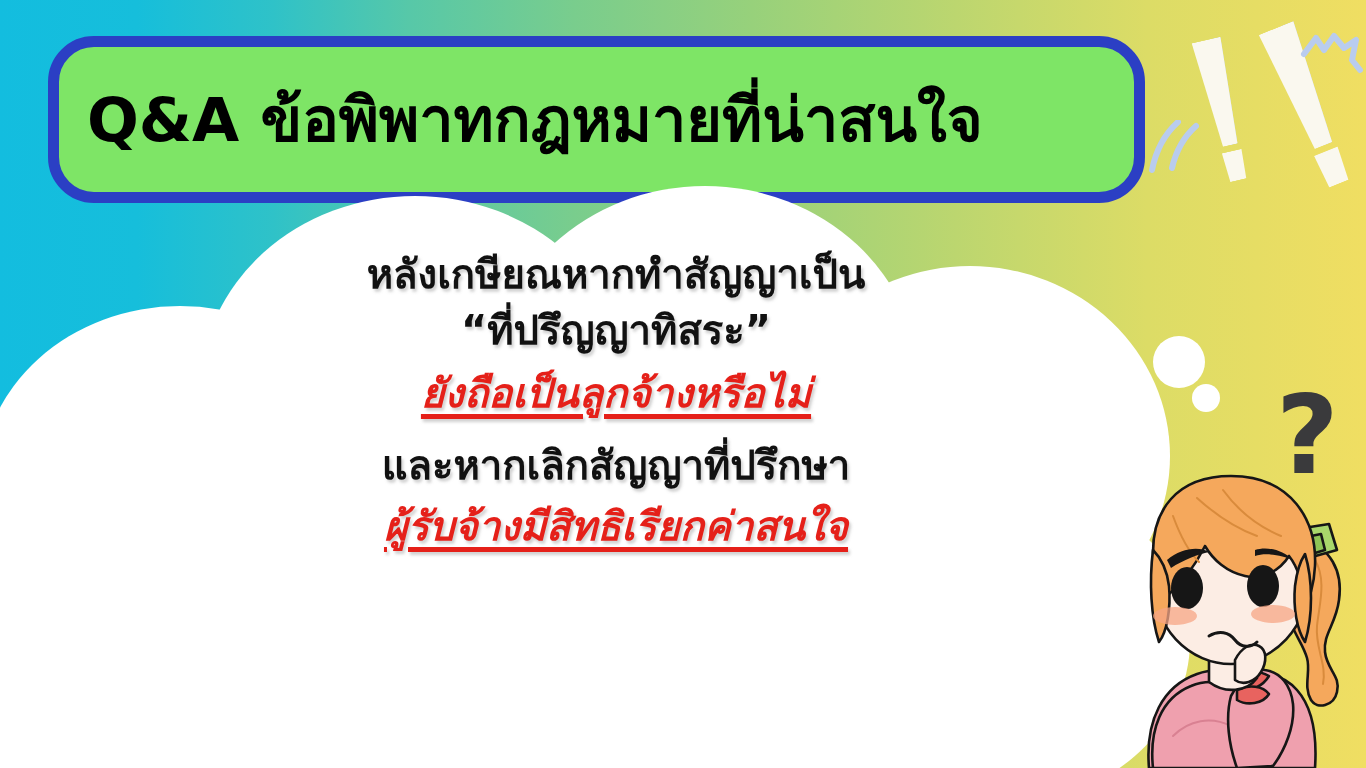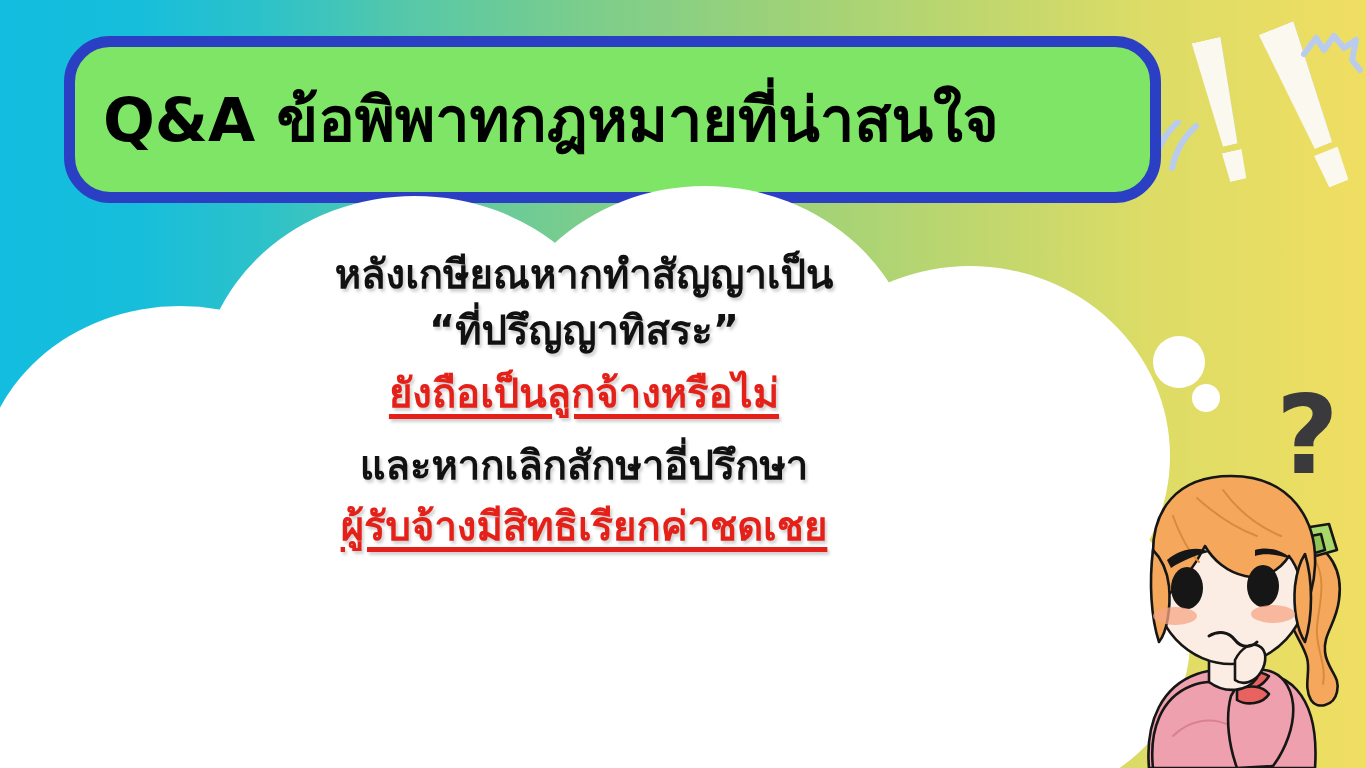--- a/index.html
+++ b/index.html
@@ -29,53 +29,54 @@
   }
   .excl .shadowbar{
     position:absolute;top:0;left:0;width:100%;height:72%;
     background:#B9CCEE;
     clip-path:polygon(60% 0%, 82% 0%, 66% 100%, 50% 100%);
     z-index:-1;
   }
 
   
   #title-banner{
-    position:absolute;left:64px;top:36px;width:1097px;height:167px;
+    position:absolute;left:48px;top:36px;width:1097px;height:167px;
     background:#7EE566;
     border:11px solid #2B3FC4;
     border-radius:46px;
     box-sizing:border-box;
     display:flex;align-items:center;justify-content:flex-start;
   }
   #title-text{
     font-size:61px;font-weight:700;color:#000;
     padding-left:28px;line-height:1;white-space:nowrap;
     letter-spacing:0px;
   }
 
   
   #cloud{position:absolute;left:-130px;top:186px;width:1330px;height:600px;}
   #cloud .lobe{position:absolute;background:#FFFFFF;border-radius:50%;}
 
   
   #bubble-text{
-    position:absolute;left:234px;top:252px;width:700px;
+    position:absolute;left:266px;top:252px;width:700px;
     text-align:center;z-index:5;
   }
   #bubble-text .line{
     font-size:40px;font-weight:700;line-height:1.14;
     margin:0 0 6px 0;white-space:nowrap;
     text-shadow:2px 3px 3px rgba(120,120,120,.35);
   }
   #bubble-text .black{color:#111111;}
   #bubble-text .red{
     color:#E52019;
     text-decoration:underline;
     text-decoration-thickness:5px;
     text-underline-offset:7px;
+    font-style:italic;
   }
   #bubble-text .l1{margin-bottom:10px;}
   #bubble-text .l2{margin-bottom:18px;}
   #bubble-text .l3{margin-bottom:26px;}
   #bubble-text .l4{margin-bottom:16px;}
 
   
   .thought-dot{position:absolute;background:#FFFFFF;border-radius:50%;}
 
   
@@ -128,22 +129,22 @@
     <div class="lobe" style="left:250px;top:200px;width:800px;height:420px;border-radius:44%;"></div>
   </div>
 
   <div class="thought-dot" style="left:1153px;top:336px;width:52px;height:52px;"></div>
   <div class="thought-dot" style="left:1192px;top:384px;width:28px;height:28px;"></div>
 
   <div id="bubble-text">
     <p class="line black l1">หลังเกษียณหากทำสัญญาเป็น</p>
     <p class="line black l2">“ที่ปรึญญาทิสระ”</p>
     <p class="line red l3">ยังถือเป็นลูกจ้างหรือไม่</p>
-    <p class="line black l4">และหากเลิกสักษาอี่ปรึกษา</p>
-    <p class="line red l4">ผู้รับจ้างมีสิทธิเรียกค่าชดเชย</p>
+    <p class="line black l4">และหากเลิกสัญญาที่ปรึกษา</p>
+    <p class="line red l4">ผู้รับจ้างมีสิทธิเรียกค่าสนใจ</p>
   </div>
 
   <div id="qmark">?</div>
 
   <svg id="character" viewBox="0 0 261 348" xmlns="http://www.w3.org/2000/svg">
     <g stroke="#161616" stroke-width="2.6" stroke-linejoin="round" stroke-linecap="round">
 
       <path fill="#F5A85C" d="M196 120 C226 126 238 152 234 180
             C231 204 218 214 220 232 C222 250 236 256 232 272
             C229 286 212 290 206 280 C198 266 206 252 202 238

